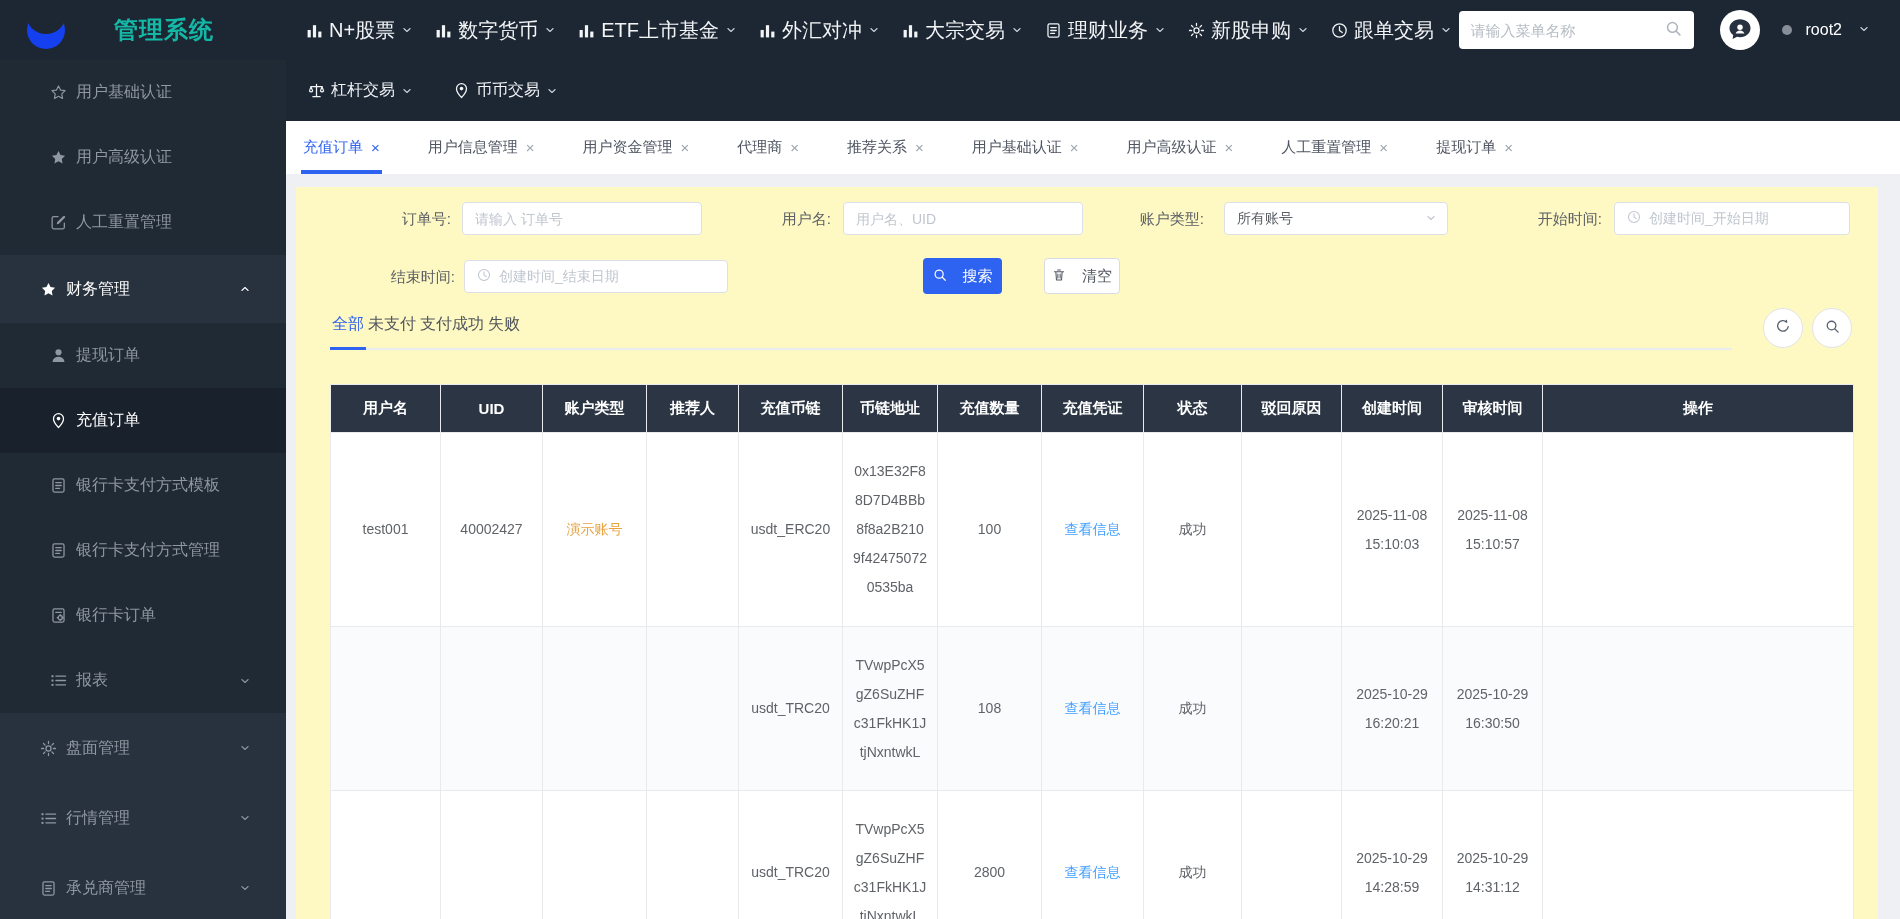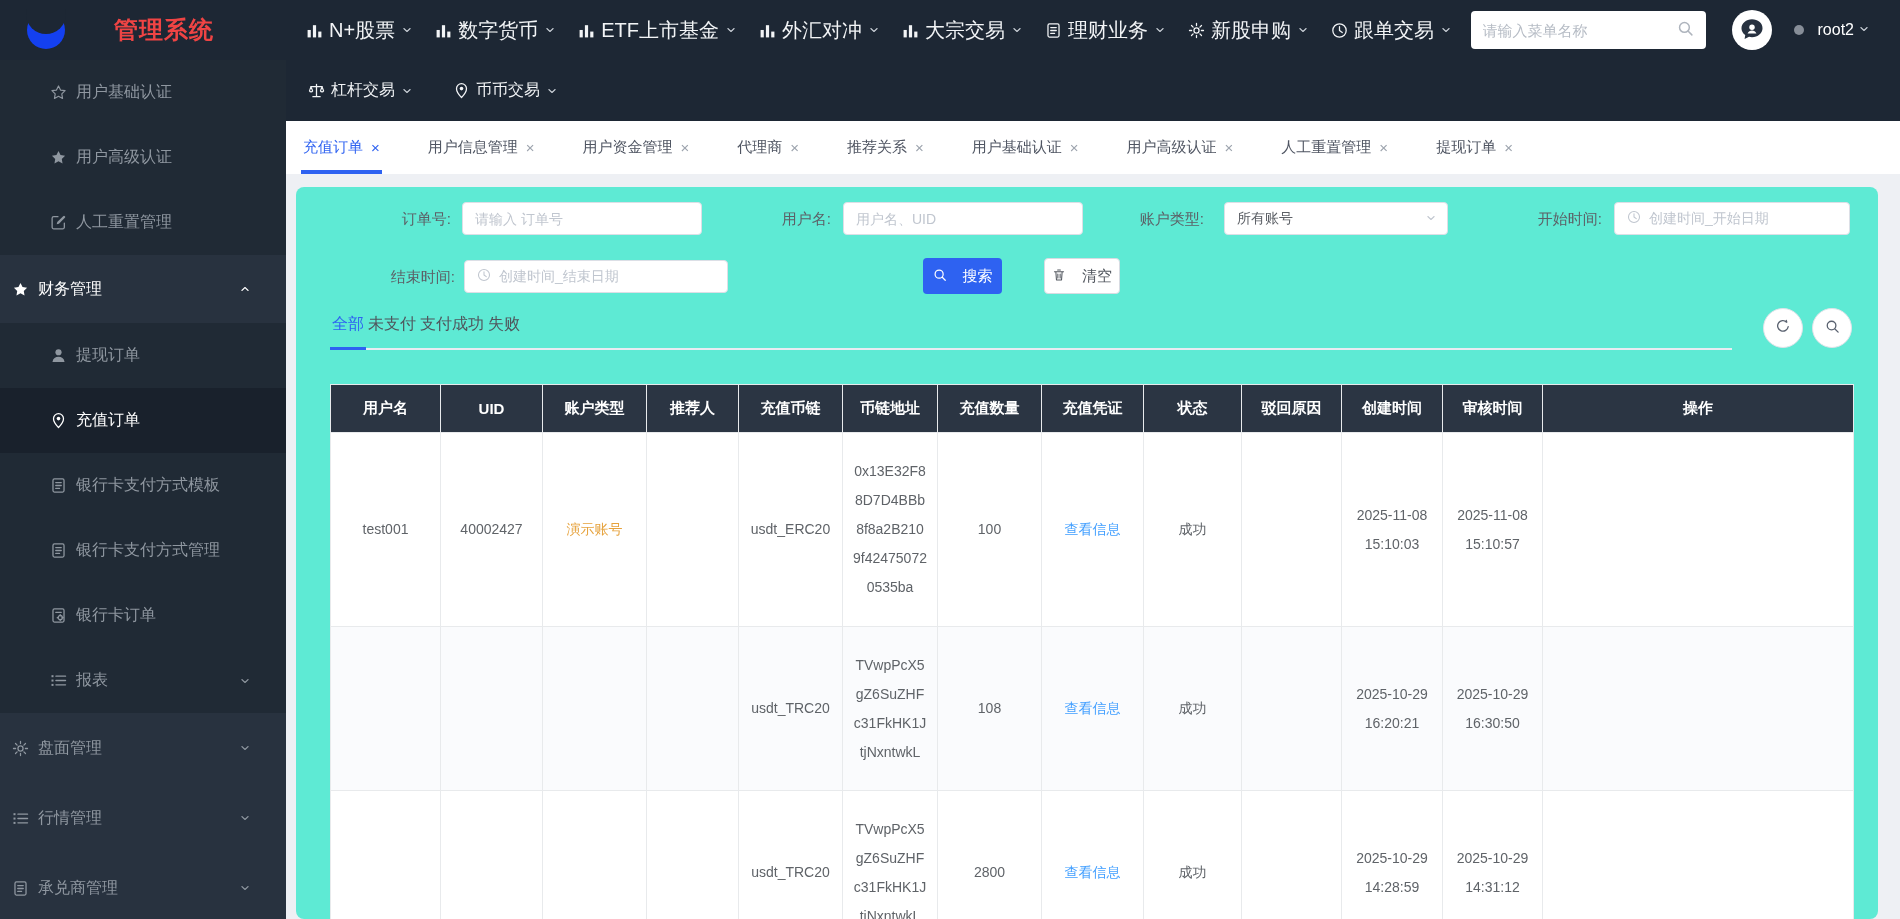--- a/index.html
+++ b/index.html
@@ -5,38 +5,38 @@
   * { margin:0; padding:0; box-sizing:border-box; }
   html,body { width:1900px; height:919px; overflow:hidden; }
   body { background:#eef0f4; font-family:"Liberation Sans","DejaVu Sans",sans-serif; }
 
   
   .topbar { height:60px; background:#1d2734; display:flex; align-items:center; }
   .brand { width:286px; flex-shrink:0; display:flex; align-items:center; padding-left:25px; }
   .logo { width:42px; height:42px; position:relative; overflow:hidden; margin-right:47px; }
   .logo::before { content:''; position:absolute; inset:2px; background:#1440f0; border-radius:50%; }
   .logo::after { content:''; position:absolute; left:1px; top:-15px; width:40px; height:40px; background:#1d2734; border-radius:50%; }
-  .title { font-size:24px; font-weight:bold; color:#ef4444; letter-spacing:1px; white-space:nowrap; }
+  .title { font-size:24px; font-weight:bold; color:#14b8a6; letter-spacing:1px; white-space:nowrap; }
   .nav1 { display:flex; align-items:center; gap:22px; padding-left:20px; color:#f2f4f6; font-size:20px; flex:1; min-width:0; }
   .nav-item { display:flex; align-items:center; gap:6px; cursor:pointer; white-space:nowrap; }
   .nav-item .chev { color:#ccd2d9; }
   .topsearch { width:235px; height:38px; background:#fff; border-radius:4px; display:flex; align-items:center; padding:0 12px; margin-left:auto; flex-shrink:0; }
   .topsearch input { flex:1; border:none; outline:none; font-size:15px; color:#333; font-family:inherit; min-width:0; }
   .topsearch input::placeholder { color:#b6bcc5; }
   .topsearch .ic { color:#aeb4bd; flex-shrink:0; }
   .avatar { width:40px; height:40px; border-radius:50%; background:#fff; display:grid; place-items:center; margin-left:26px; cursor:pointer; flex-shrink:0; }
   .dot { width:10px; height:10px; border-radius:50%; background:#878e98; margin-left:22px; flex-shrink:0; }
-  .user { display:flex; align-items:center; gap:4px; color:#fff; font-size:16px; margin:0 30px 0 14px; cursor:pointer; flex-shrink:0; }
+  .user { display:flex; align-items:center; gap:16px; color:#fff; font-size:16px; margin:0 30px 0 14px; cursor:pointer; flex-shrink:0; }
   .user .chev { color:#ccd2d9; }
 
   
   .main { display:flex; height:859px; }
   .sidebar { width:286px; flex-shrink:0; background:#28323f; color:#8f97a0; overflow:hidden; }
   .side-item { display:flex; align-items:center; font-size:16px; cursor:pointer; position:relative; white-space:nowrap; }
-  .side-item.lvl1 { height:70px; padding-left:12px;align-items:center; }
+  .side-item.lvl1 { height:70px; padding-left:40px;align-items:center; }
   .side-item.lvl1.open { height:68px; }
   .side-item.lvl2 { height:65px; padding-left:50px; }
   .side-item.subbg { background:#202a35; }
   .side-item.active { background:#19212c; color:#fff; }
   .side-item.open { color:#fff; }
   .side-item .ic { margin-right:9px; flex-shrink:0; }
   .side-chev { position:absolute; right:26px; top:50%; transform:translateY(-50%); }
 
   .right { flex:1; display:flex; flex-direction:column; min-width:0; }
   .subnav { height:61px; background:#1d2734; display:flex; align-items:center; gap:40px; padding-left:22px; color:#f2f4f6; font-size:16px; }
@@ -44,21 +44,21 @@
   
   .tabbar { height:53px; background:#fff; display:flex; align-items:stretch; padding-left:17px; gap:48px; }
   .tab { display:flex; align-items:center; gap:8px; font-size:15px; color:#4f5562; position:relative; cursor:pointer; white-space:nowrap; }
   .tab-close { color:#9ca3ad; font-size:15px; }
   .tab.active { color:#2e62f1; }
   .tab.active .tab-close { color:#2e62f1; }
   .tab.active::after { content:''; position:absolute; left:-2px; right:-2px; bottom:0; height:4px; background:#2e62f1; }
 
   
   .content { flex:1; padding:13px 22px 0 10px; }
-  .panel { background:#5eead4; height:100%; position:relative; border-radius:8px; overflow:hidden; }
+  .panel { background:#fef9c3; height:100%; position:relative; border-radius:1px; overflow:hidden; }
 
   .f-label { position:absolute; top:15px; height:33px; line-height:33px; text-align:right; font-size:15px; color:#5c6066; white-space:nowrap; }
   .f-input { position:absolute; top:15px; height:33px; border:1px solid #dcdfe6; border-radius:4px; padding:0 12px; font-size:14px; color:#5c6066; outline:none; font-family:inherit; background:#fff; }
   .f-input::placeholder { color:#c0c6cf; }
   .f-select { position:absolute; top:15px; height:33px; border:1px solid #dcdfe6; border-radius:4px; padding:0 10px 0 12px; font-size:14px; color:#5c6066; background:#fff; display:flex; align-items:center; justify-content:space-between; cursor:pointer; }
   .f-select .chev { color:#c0c6cf; }
   .f-date { position:absolute; height:33px; border:1px solid #dcdfe6; border-radius:4px; padding:0 12px; font-size:14px; color:#c0c6cf; background:#fff; display:flex; align-items:center; gap:8px; cursor:text; }
   .btn { position:absolute; top:71px; height:36px; border-radius:4px; display:flex; align-items:center; justify-content:center; gap:16px; font-size:15px; border:none; cursor:pointer; font-family:inherit; }
   .btn.primary { width:79px; background:#2e62f1; color:#fff; }
   .btn.ghost { width:76px; background:#fff; border:1px solid #d8dbe2; color:#51565e; }

